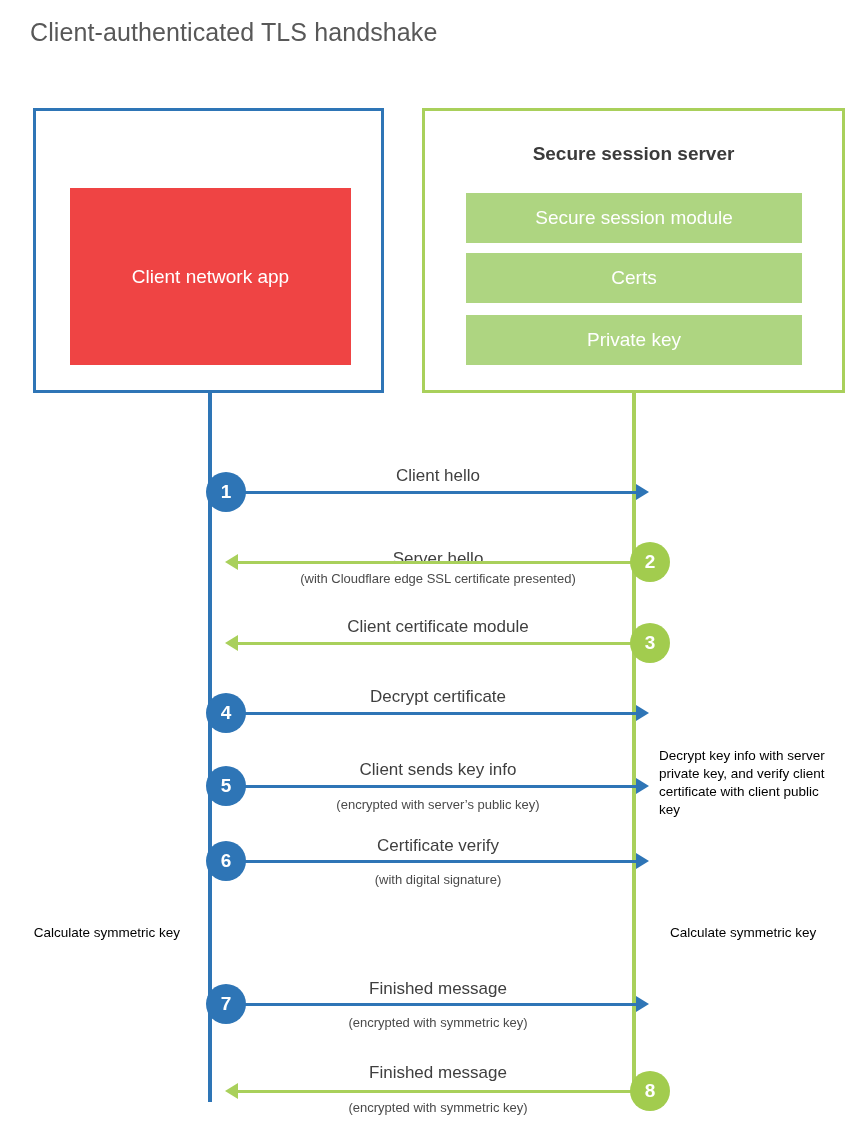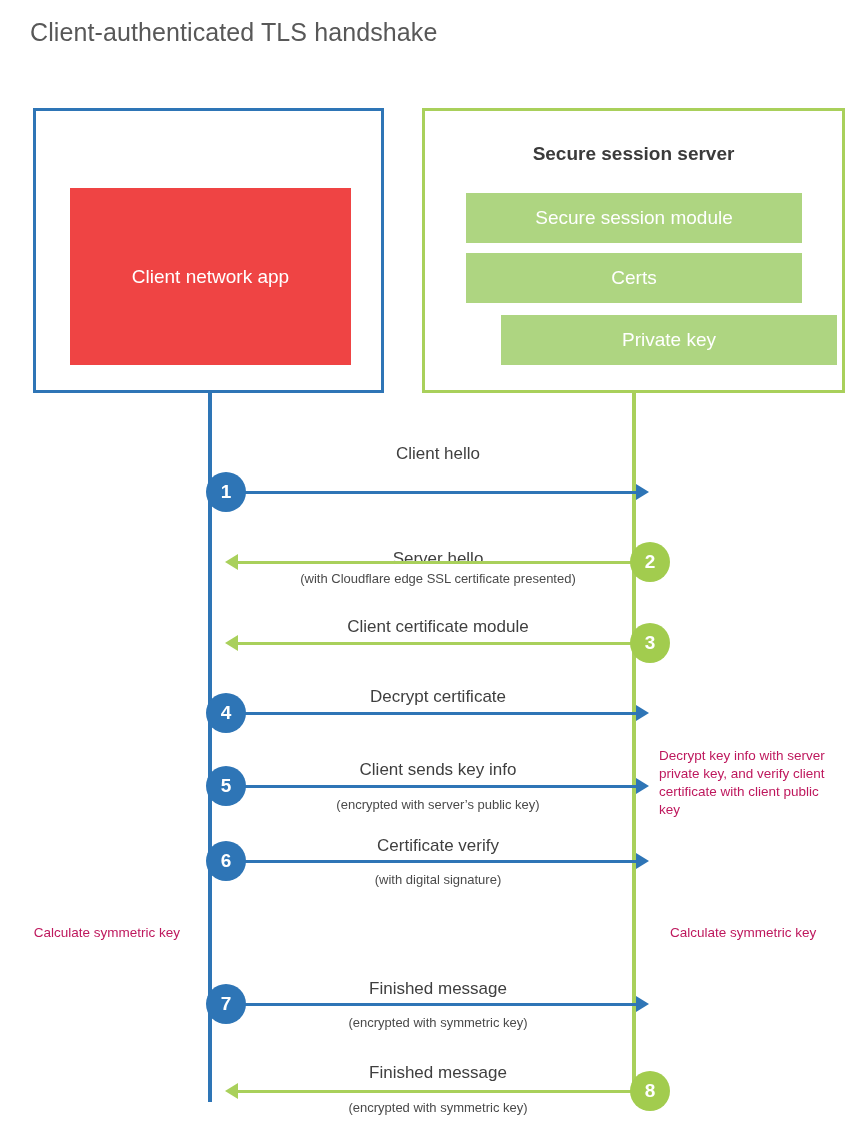--- a/index.html
+++ b/index.html
@@ -88,21 +88,21 @@
     background: #AED581;
     color: #ffffff;
     font-size: 19px;
     display: flex;
     align-items: center;
     justify-content: center;
     text-align: center;
   }
   .server-block.b0 { top: 82px; }
   .server-block.b1 { top: 142px; }
-  .server-block.b2 { top: 204px; margin-left: 35px; }
+  .server-block.b2 { top: 204px; }
 
   
   .lifeline {
     position: absolute;
     width: 4px;
   }
   .lifeline.client-line {
     left: 208px;
     top: 391px;
     height: 711px;
@@ -167,21 +167,21 @@
     font-size: 13px;
     color: #4A4A4A;
     white-space: nowrap;
   }
 
   
   .side-note {
     position: absolute;
     font-size: 13.5px;
     line-height: 18px;
-    color: #be185d;
+    color: #000000;
   }
   .side-note.right-align { text-align: right; }
   .side-note.left-align  { text-align: left; }
 </style>
 </head>
 <body>
 
 <div id="canvas">
 
   <div class="diagram-title">Client-authenticated TLS handshake</div>
@@ -194,21 +194,21 @@
     <div class="party-title">Secure session server</div>
     <div class="server-block b0">Secure session module</div>
     <div class="server-block b1">Certs</div>
     <div class="server-block b2">Private key</div>
   </div>
 
   <div class="lifeline client-line"></div>
   <div class="lifeline server-line"></div>
 
   <div class="msg">
-    <div class="msg-label" style="left:210px; top:444px; width:424px;">Client hello</div>
+    <div class="msg-label" style="left:210px; top:466px; width:424px;">Client hello</div>
     <div class="msg-line to-right" style="left:210px; top:491px; width:412px;"></div>
     <div class="arrow-head right" style="left:620px; top:484px;"></div>
     <div class="step-badge blue" style="left:190px; top:472px;">1</div>
   </div>
 
   <div class="msg">
     <div class="msg-label" style="left:210px; top:535px; width:424px;margin-top:14px;">Server hello</div>
     <div class="msg-line to-left" style="left:222px; top:561px; width:412px;"></div>
     <div class="arrow-head left" style="left:209px; top:554px;"></div>
     <div class="msg-sublabel" style="left:210px; top:571px; width:424px;">(with Cloudflare edge SSL certificate presented)</div>

